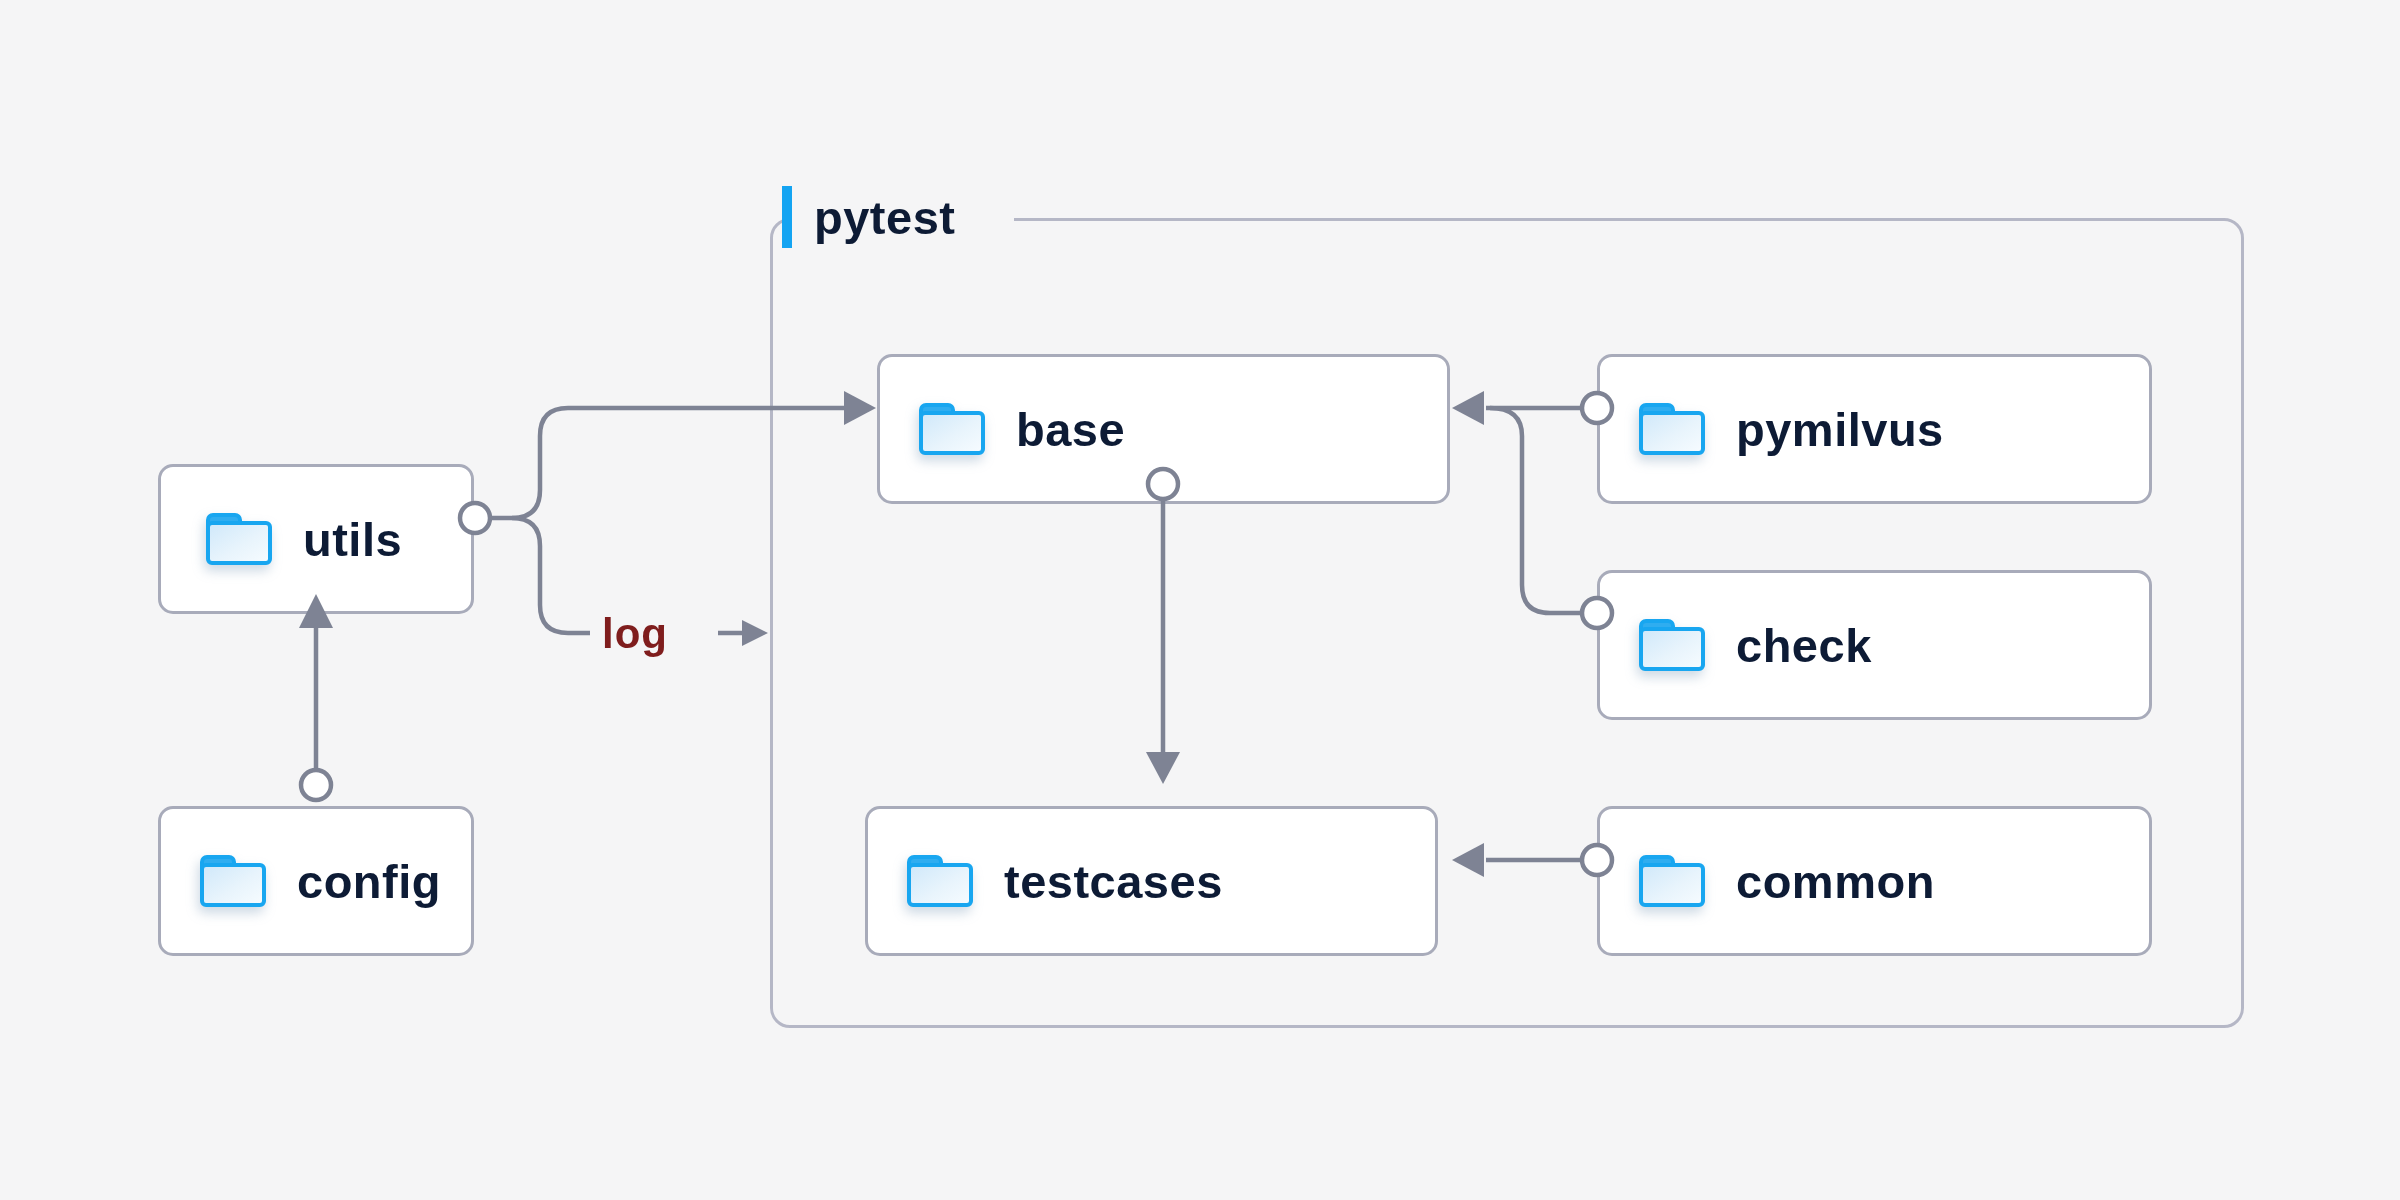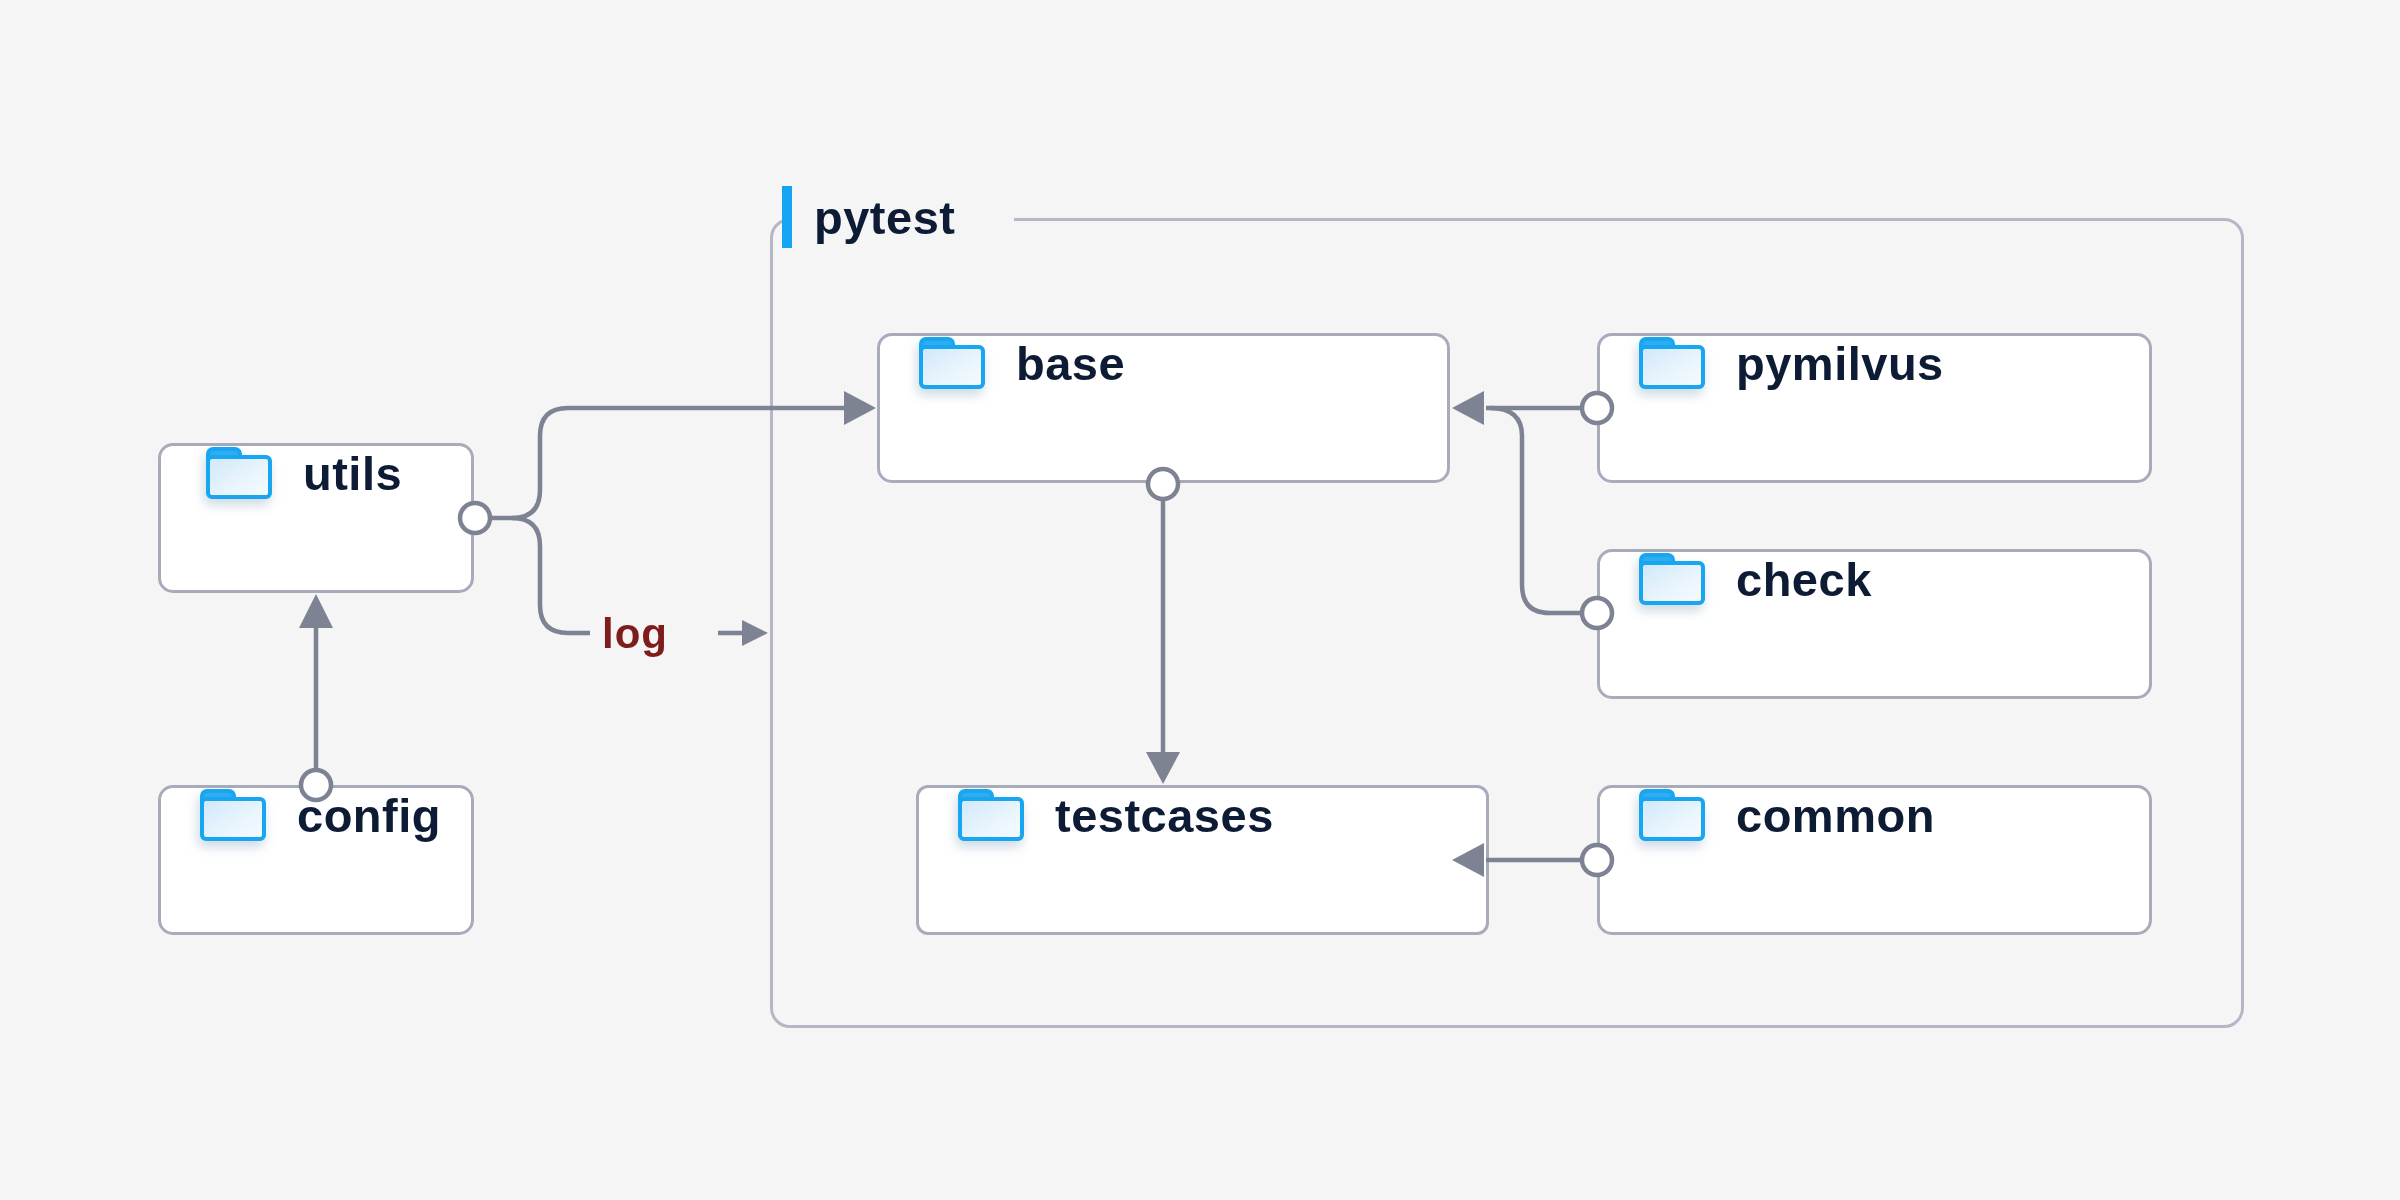--- a/index.html
+++ b/index.html
@@ -39,36 +39,37 @@
     font-size:47px;font-weight:700;
     color:#0d1b35;letter-spacing:.5px;
   }
   
   .node{
     position:absolute;
     background:#ffffff;
     border:3px solid #a8abba;
     border-radius:15px;
     box-sizing:border-box;
-    display:flex;align-items:flex-start;
+    display:flex;align-items:center;
     padding-left:38px;
     z-index:2;
+    margin-top:21px;
   }
   .node .label{
     margin-left:30px;
     font-size:47px;font-weight:700;
     color:#0d1b35;letter-spacing:.5px;
   }
   .folder{display:inline-flex;flex:0 0 auto;filter:drop-shadow(-2px 6px 6px rgba(90,130,165,.30));}
   #node-utils    {left:158px; top:443px; width:316px; height:150px;padding-left:44px;}
   #node-config   {left:158px; top:785px; width:316px; height:150px;}
   #node-base     {left:877px; top:333px; width:573px; height:150px;}
   #node-pymilvus {left:1597px;top:333px; width:555px; height:150px;}
   #node-check    {left:1597px;top:549px; width:555px; height:150px;}
-  #node-testcases{left:916px; top:785px; width:573px; height:150px;border-radius:12px;}
+  #node-testcases{left:865px; top:785px; width:573px; height:150px;}
   #node-common   {left:1597px;top:785px; width:555px; height:150px;}
   
   .edges{
     position:absolute;left:0;top:0;width:2400px;height:1200px;
     z-index:4;pointer-events:none;
   }
   
   .edge-label{
     position:absolute;
     left:602px;top:606px;width:110px;height:56px;

